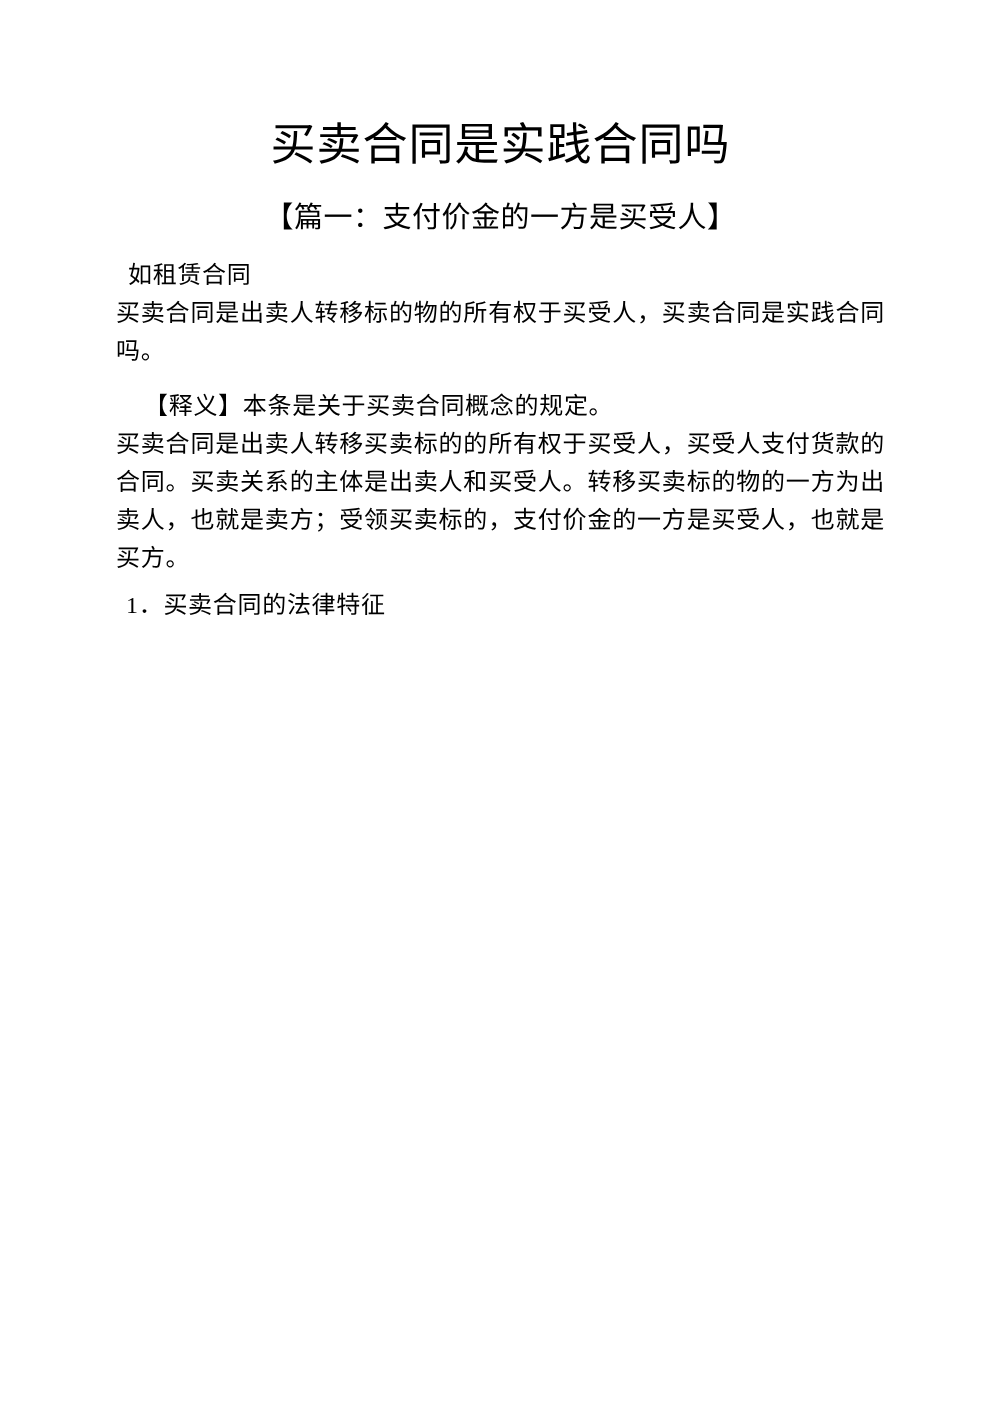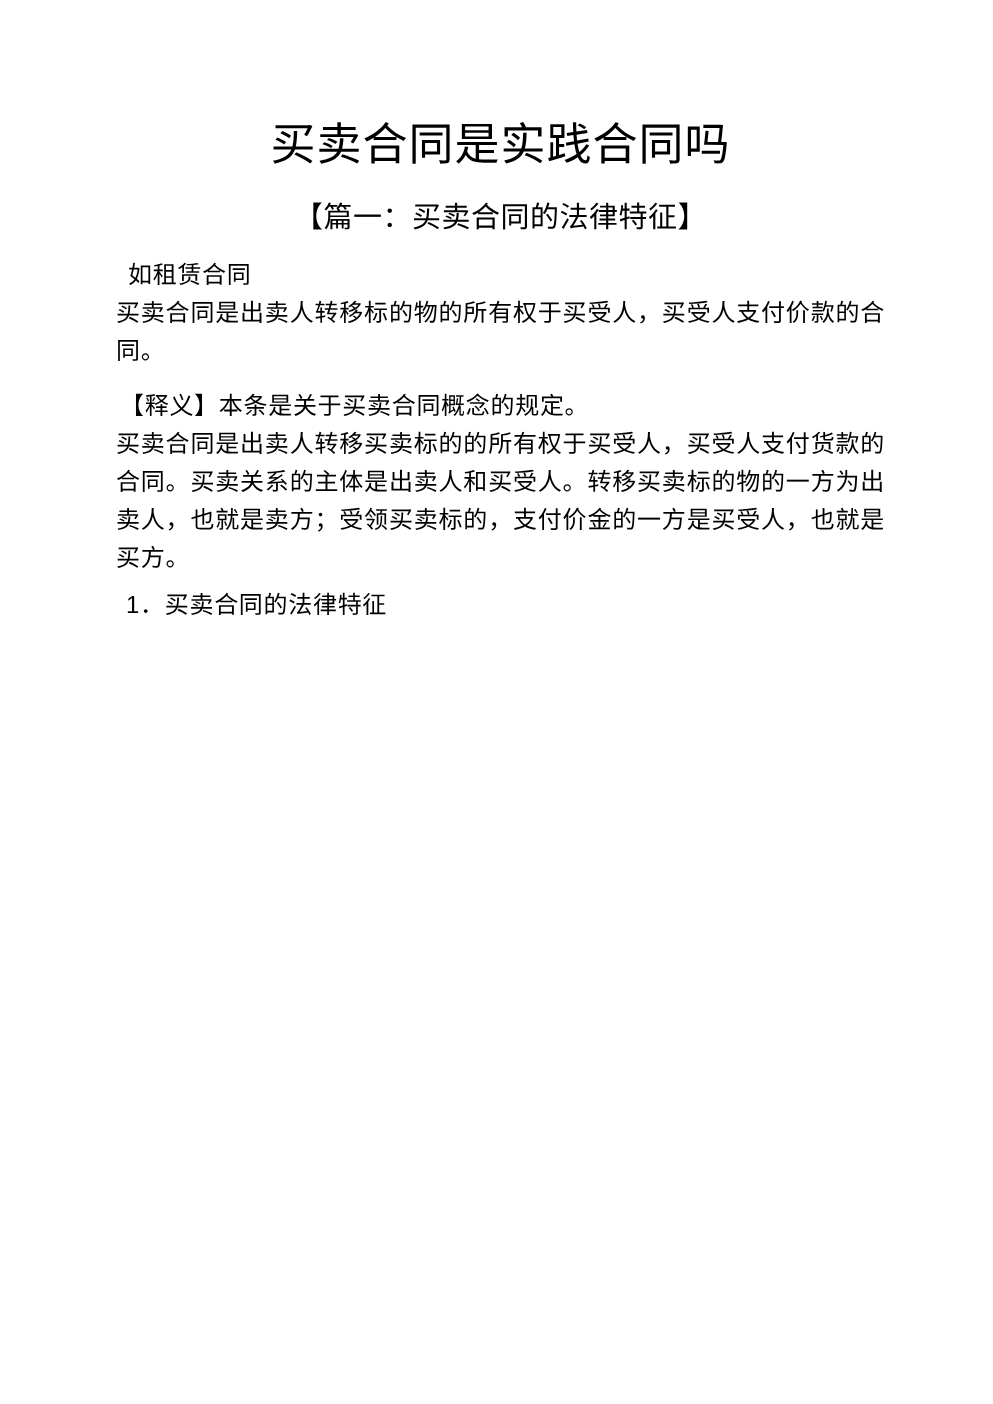--- a/index.html
+++ b/index.html
@@ -6,21 +6,21 @@
     margin: 0;
     padding: 0;
     background: #ffffff;
   }
   .page {
     position: relative;
     width: 993px;
     height: 1156px;
     background: #ffffff;
     color: #000000;
-    font-family: Liberation Sans, sans-serif;
+    font-family: Liberation Serif, serif;
     box-sizing: border-box;
     padding: 117px 108px 0 116px;
     overflow: hidden;
   }
   .doc-title {
     font-size: 45px;
     font-weight: normal;
     line-height: 56px;
     text-align: center;
     letter-spacing: 1px;
@@ -39,38 +39,38 @@
     line-height: 38px;
     letter-spacing: 0.7px;
     text-align: justify;
     text-align-last: left;
     margin: 0;
     word-break: normal;
   }
   .p-intro     { margin-top: 100px; }
   .p-article-no{ margin-top: 19px;  text-indent: 12px; }
   .p-article   { margin-top: 0; }
-  .p-interp    { margin-top: 17px;  text-indent: 4px; }
+  .p-interp    { margin-top: 17px;  text-indent: 4px; margin-left: 24px; }
   .p-def       { }
   .p-listhead  { margin-top: 9px;  text-indent: 10px; }
   .p-f1        { margin-top: 47px;  text-indent: 13px; }
   .p-f2        { margin-top: 54px;  text-indent: 13px; }
 </style>
 </head>
 <body>
 
 <div class="page">
   <h1 class="doc-title">买卖合同是实践合同吗</h1>
 
-  <h2 class="doc-subtitle">【篇一：买卖合同的法律特征】</h2>
+  <h2 class="doc-subtitle">【篇一：支付价金的一方是买受人】</h2>
 
 
   <p class="para p-article-no">如租赁合同</p>
 
-  <p class="para p-article">买卖合同是出卖人转移标的物的所有权于买受人，买受人支付价款的合同。</p>
+  <p class="para p-article">买卖合同是出卖人转移标的物的所有权于买受人，买卖合同是实践合同吗。</p>
 
   <p class="para p-interp">【释义】本条是关于买卖合同概念的规定。</p>
 
   <p class="para p-def">买卖合同是出卖人转移买卖标的的所有权于买受人，买受人支付货款的合同。买卖关系的主体是出卖人和买受人。转移买卖标的物的一方为出卖人，也就是卖方；受领买卖标的，支付价金的一方是买受人，也就是买方。</p>
 
   <p class="para p-listhead">1．买卖合同的法律特征</p>
 
 
 </div>
 

